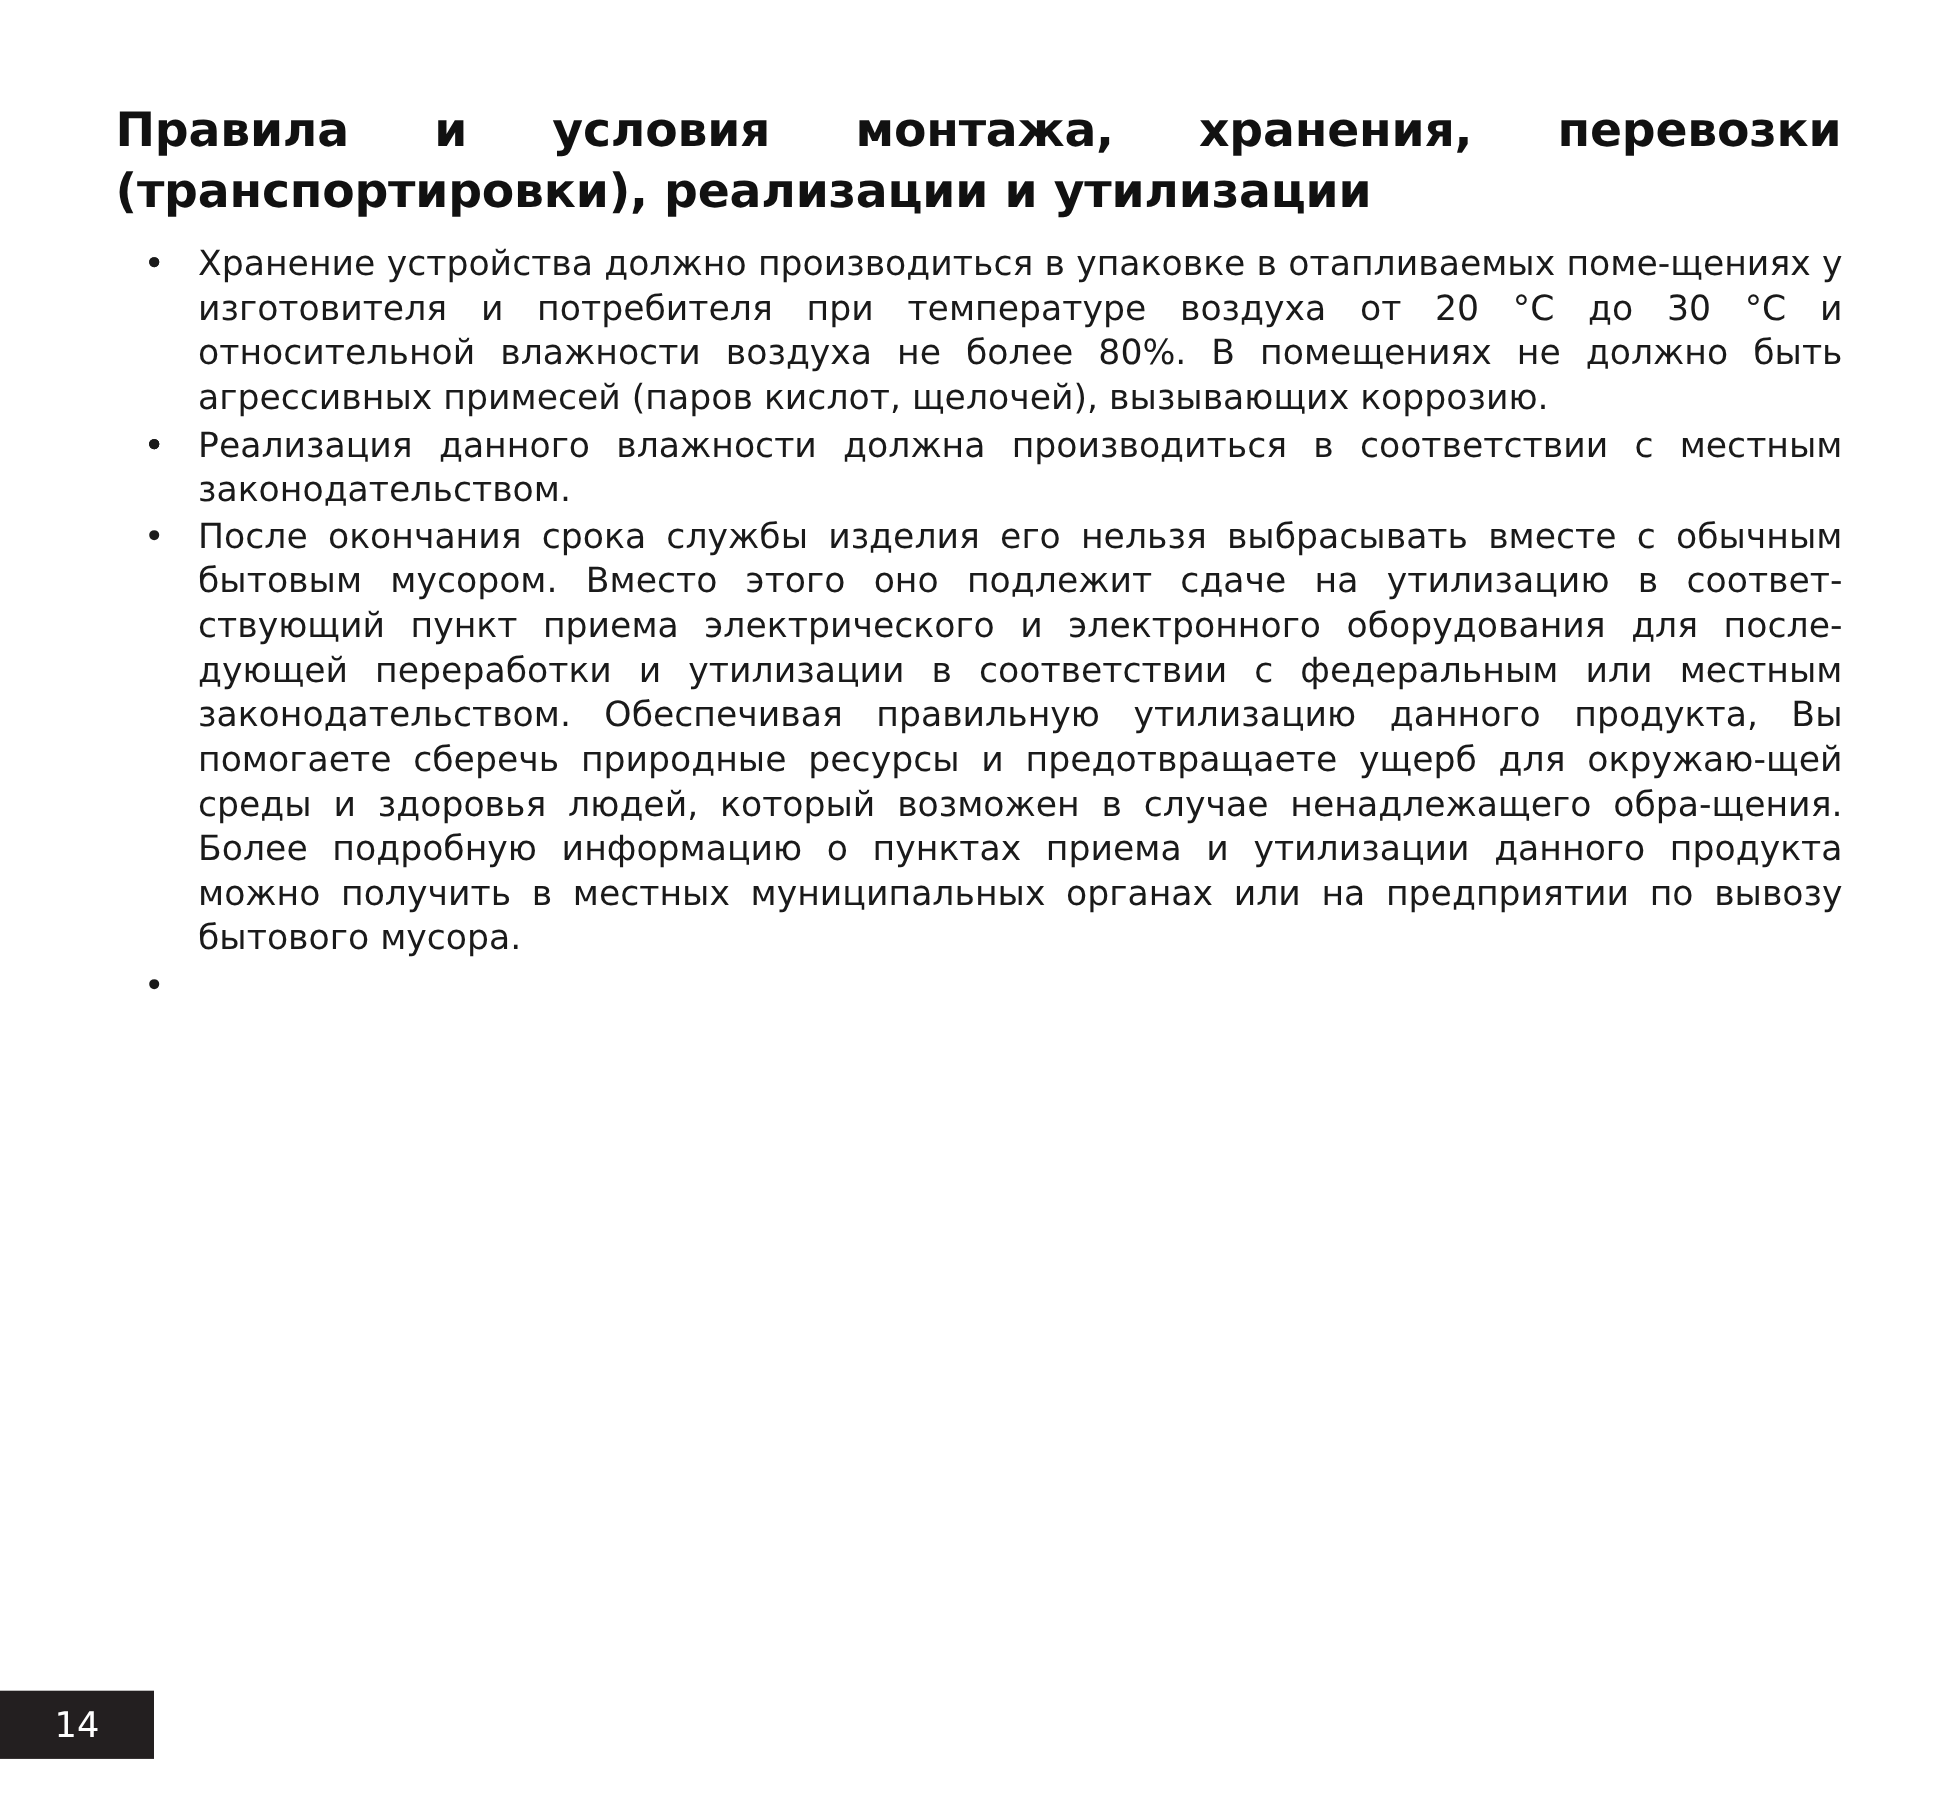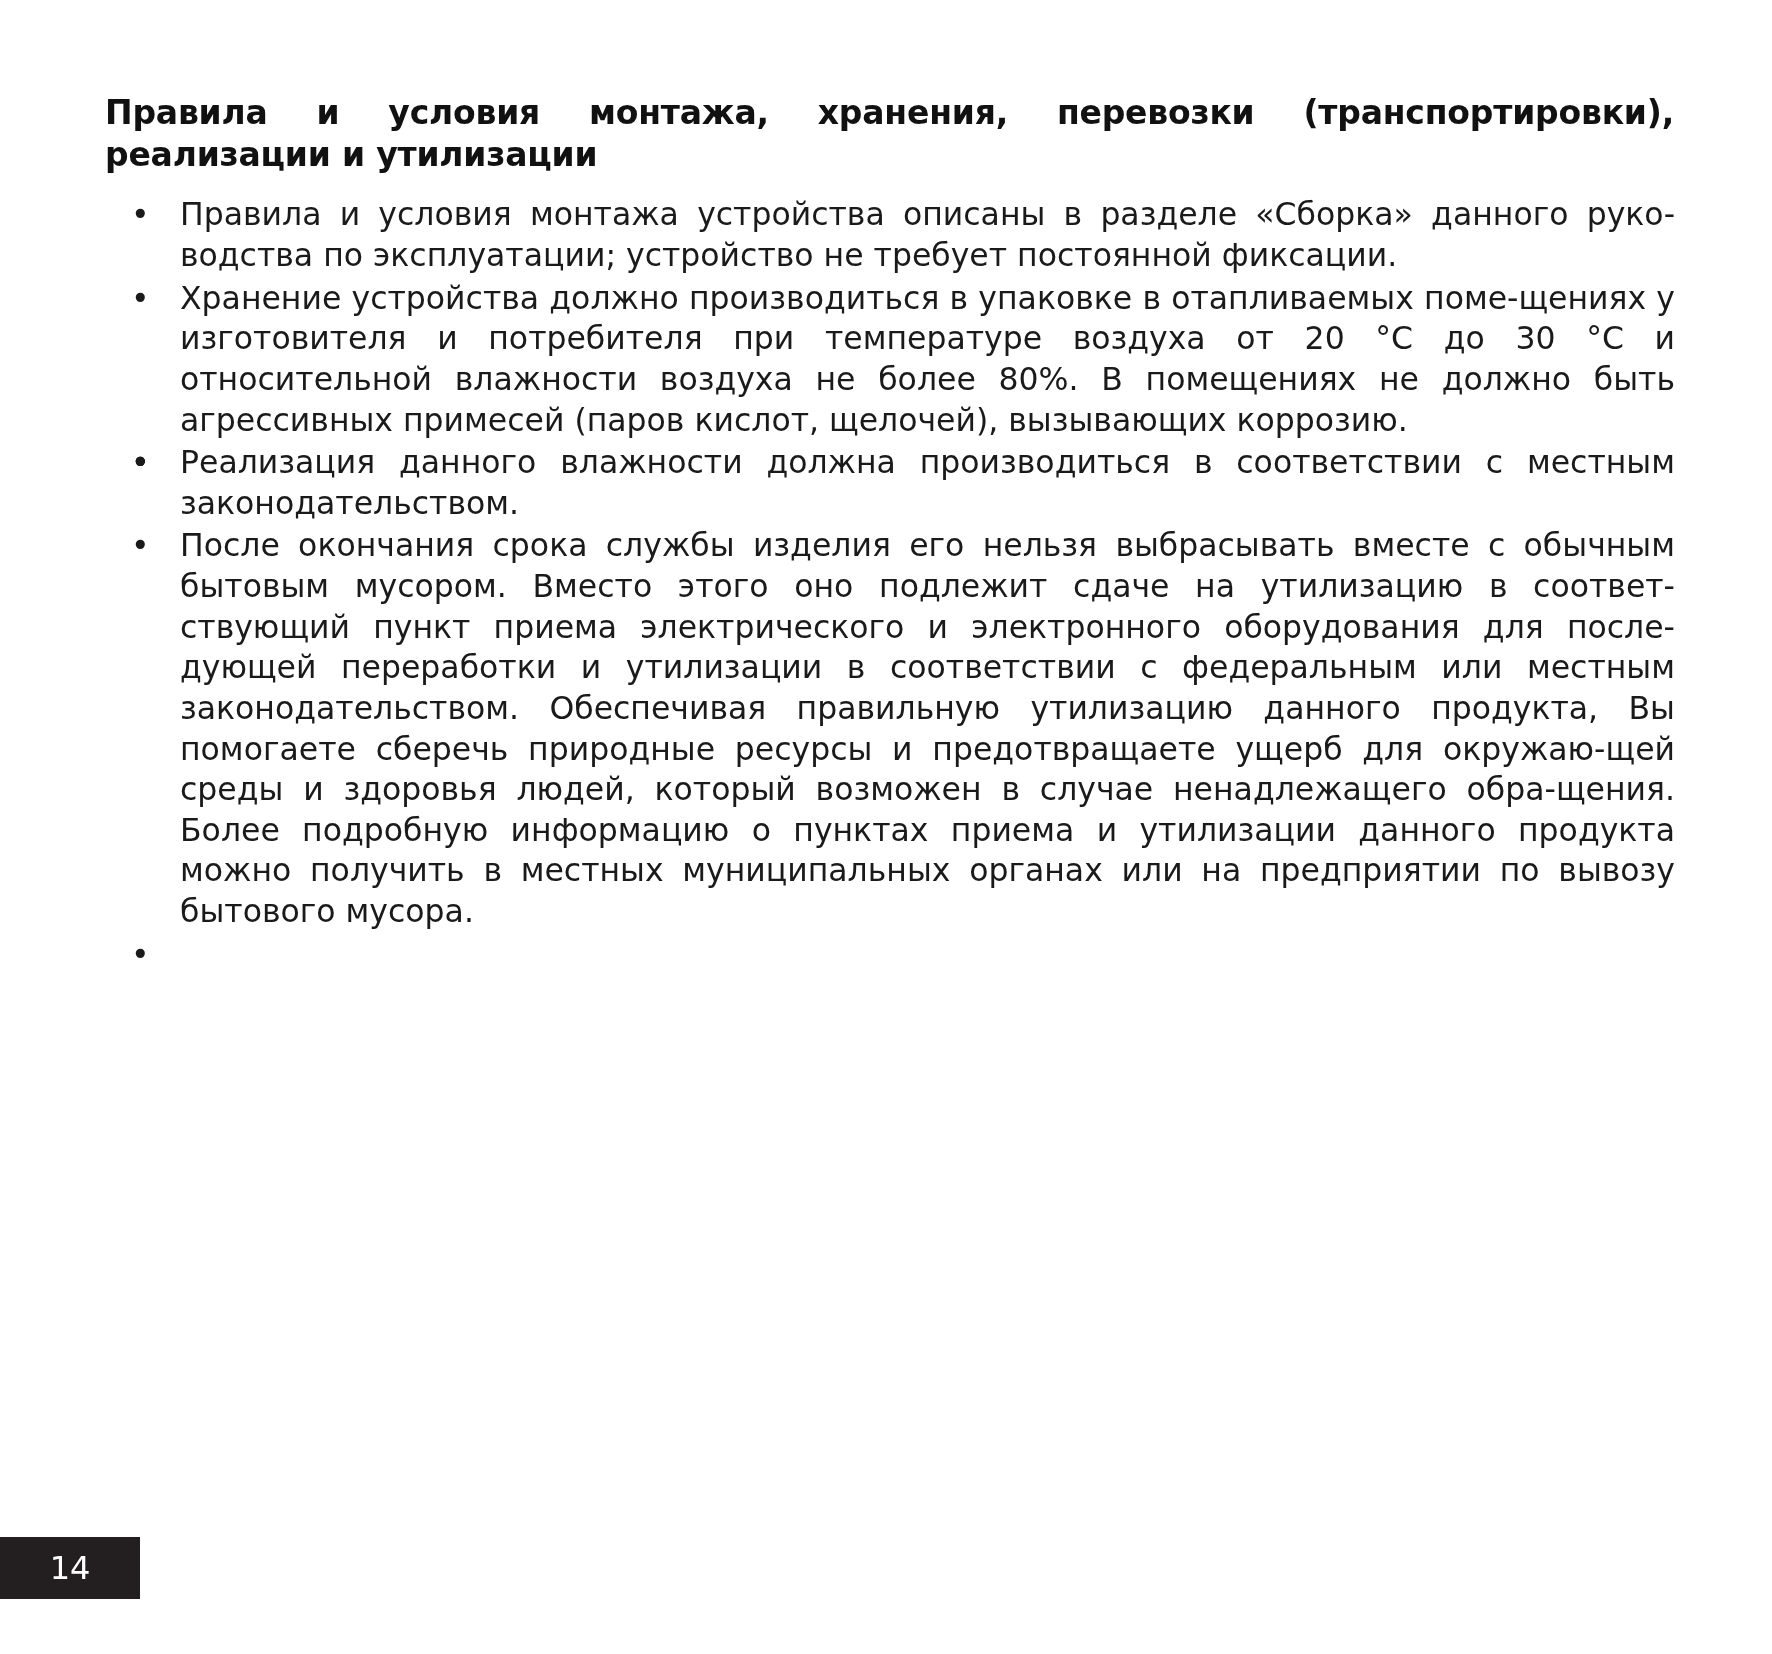--- a/index.html
+++ b/index.html
@@ -23,21 +23,21 @@
     height: 1654px;
     background: #ffffff;
   }
   .content {
     position: absolute;
     left: 105px;
     top: 92px;
     width: 1570px;
   }
   .page-title {
-    font-size: 33px;
+    font-size: 43px;
     font-weight: bold;
     line-height: 1.28;
     letter-spacing: -0.2px;
     text-align: justify;
     text-align-last: left;
     margin: 0 1px 18px 0;
     color: #111111;
   }
   .bullet-list {
     list-style: none;
@@ -88,21 +88,20 @@
 
 <div class="page">
 
   <div class="content">
 
     <h1 class="page-title">Правила и условия монтажа, хранения, перевозки (транспортировки), реализации и утилизации</h1>
 
     <ul class="bullet-list">
       <li class="bullet-item">
         <span class="dot">•</span>
-        <span>Правила и условия монтажа устройства описаны в разделе «Сборка» данного руко-водства по эксплуатации; устройство не требует постоянной фиксации.</span>
       </li>
       <li class="bullet-item">
         <span class="dot">•</span>
         <span>Хранение устройства должно производиться в упаковке в отапливаемых поме-щениях у изготовителя и потребителя при температуре воздуха от 20 °C до 30 °C и относительной влажности воздуха не более 80%. В помещениях не должно быть агрессивных примесей (паров кислот, щелочей), вызывающих коррозию.</span>
       </li>
       <li class="bullet-item">
         <span class="dot">•</span>
       </li>
       <li class="bullet-item">
         <span class="dot">•</span>

